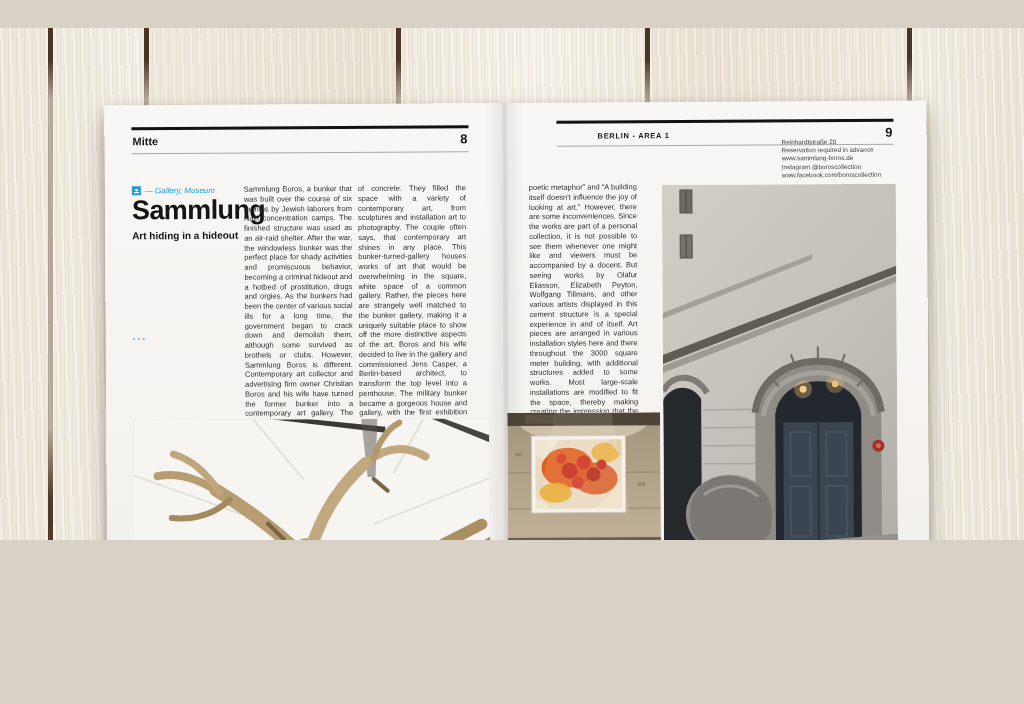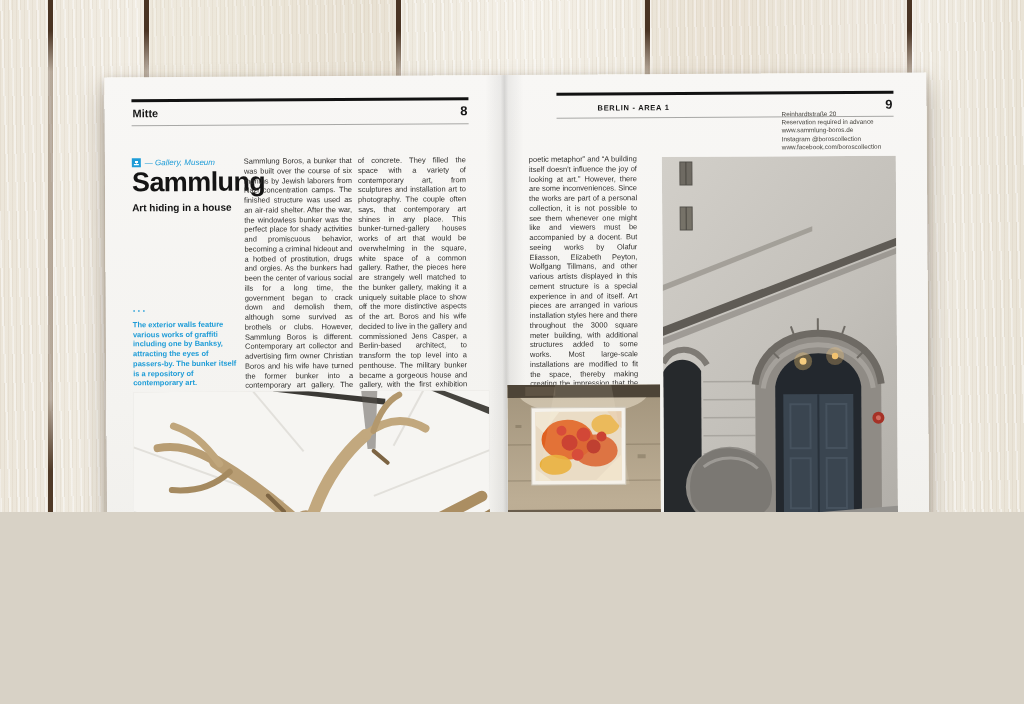--- a/index.html
+++ b/index.html
@@ -2,20 +2,21 @@
 <html><head>
 <meta charset="utf-8">
 <style>
   html,body{margin:0;padding:0;}
   body{font-family:"Liberation Sans",sans-serif;background:#d8d2c6;}
   .scene{position:relative;width:1024px;height:512px;overflow:hidden;
     background:
       repeating-linear-gradient(88deg, rgba(255,255,255,0.45) 0 2px, rgba(0,0,0,0) 2px 9px),
       repeating-linear-gradient(90deg, rgba(150,120,88,0.07) 0 1px, rgba(0,0,0,0) 1px 4px),
       linear-gradient(90deg,#ece6da 0%,#f3efe6 18%,#ece7db 35%,#f4f0e7 52%,#ebe5d8 70%,#f2eee5 88%,#e9e3d6 100%);
+    margin-top: 28px;
   }
   .plank-gap{position:absolute;top:0;bottom:0;width:5px;
     background:linear-gradient(180deg,#4a3423 0 6%,rgba(92,66,44,0.38) 14% 78%,#503a27 92% 100%);
     box-shadow:1px 0 1px rgba(255,255,255,0.5);}
   .plank-tint{position:absolute;top:0;bottom:0;background:rgba(206,190,160,0.12);}
 
   .watermark{position:absolute;left:908px;top:112px;width:180px;
     transform:rotate(-90deg);transform-origin:90px 90px;
     font-size:17px;font-weight:bold;letter-spacing:0.4px;color:#181614;white-space:nowrap;text-align:center;}
 
@@ -96,25 +97,24 @@
       <div class="rule-thin"></div>
     </div>
 
     <div class="cat-tag">
       <span class="cat-icon"></span>
       <span class="cat-label">— Gallery, Museum</span>
     </div>
 
     <div class="title-block">
       <div class="title-line">Sammlung</div>
-      <div class="subtitle">Art hiding in a house</div>
+      <div class="subtitle">Art hiding in a hideout</div>
     </div>
 
     <div class="hl-dots">···</div>
-    <div class="hl-text">The exterior walls feature various works of graffiti including one by Banksy, attracting the eyes of passers-by. The bunker itself is a repository of contemporary art.</div>
 
     <div class="bodycol col1">Sammlung Boros, a bunker that was built over the course of six months by Jewish laborers from Nazi concentration camps. The finished structure was used as an air-raid shelter. After the war, the windowless bunker was the perfect place for shady activities and promiscuous behavior, becoming a criminal hideout and a hotbed of prostitution, drugs and orgies. As the bunkers had been the center of various social ills for a long time, the government began to crack down and demolish them, although some survived as brothels or clubs. However, Sammlung Boros is different. Contemporary art collector and advertising firm owner Christian Boros and his wife have turned the former bunker into a contemporary art gallery. The two bought the gallery in 2003 and launched a massive four-and-a-half-year project to remove 1,800 tons</div>
     <div class="bodycol col2">of concrete. They filled the space with a variety of contemporary art, from sculptures and installation art to photography. The couple often says, that contemporary art shines in any place. This bunker-turned-gallery houses works of art that would be overwhelming in the square, white space of a common gallery. Rather, the pieces here are strangely well matched to the bunker gallery, making it a uniquely suitable place to show off the more distinctive aspects of the art. Boros and his wife decided to live in the gallery and commissioned Jens Casper, a Berlin-based architect, to transform the top level into a penthouse. The military bunker became a gorgeous house and gallery, with the first exhibition held in 2008. The collection was well-received, garnering praises such as: “Change of time makes a symbol of pain something beautiful, just like a</div>
 
     <div class="photo ph-drift">
       <svg width="356" height="229" viewBox="0 0 356 229">
         <rect width="356" height="229" fill="#f6f5f2"></rect>
         <g stroke="#e2e0db" stroke-width="2">
           <path d="M0,55 L150,110" fill="none"></path>
             <path d="M0,120 L130,150" fill="none"></path>

